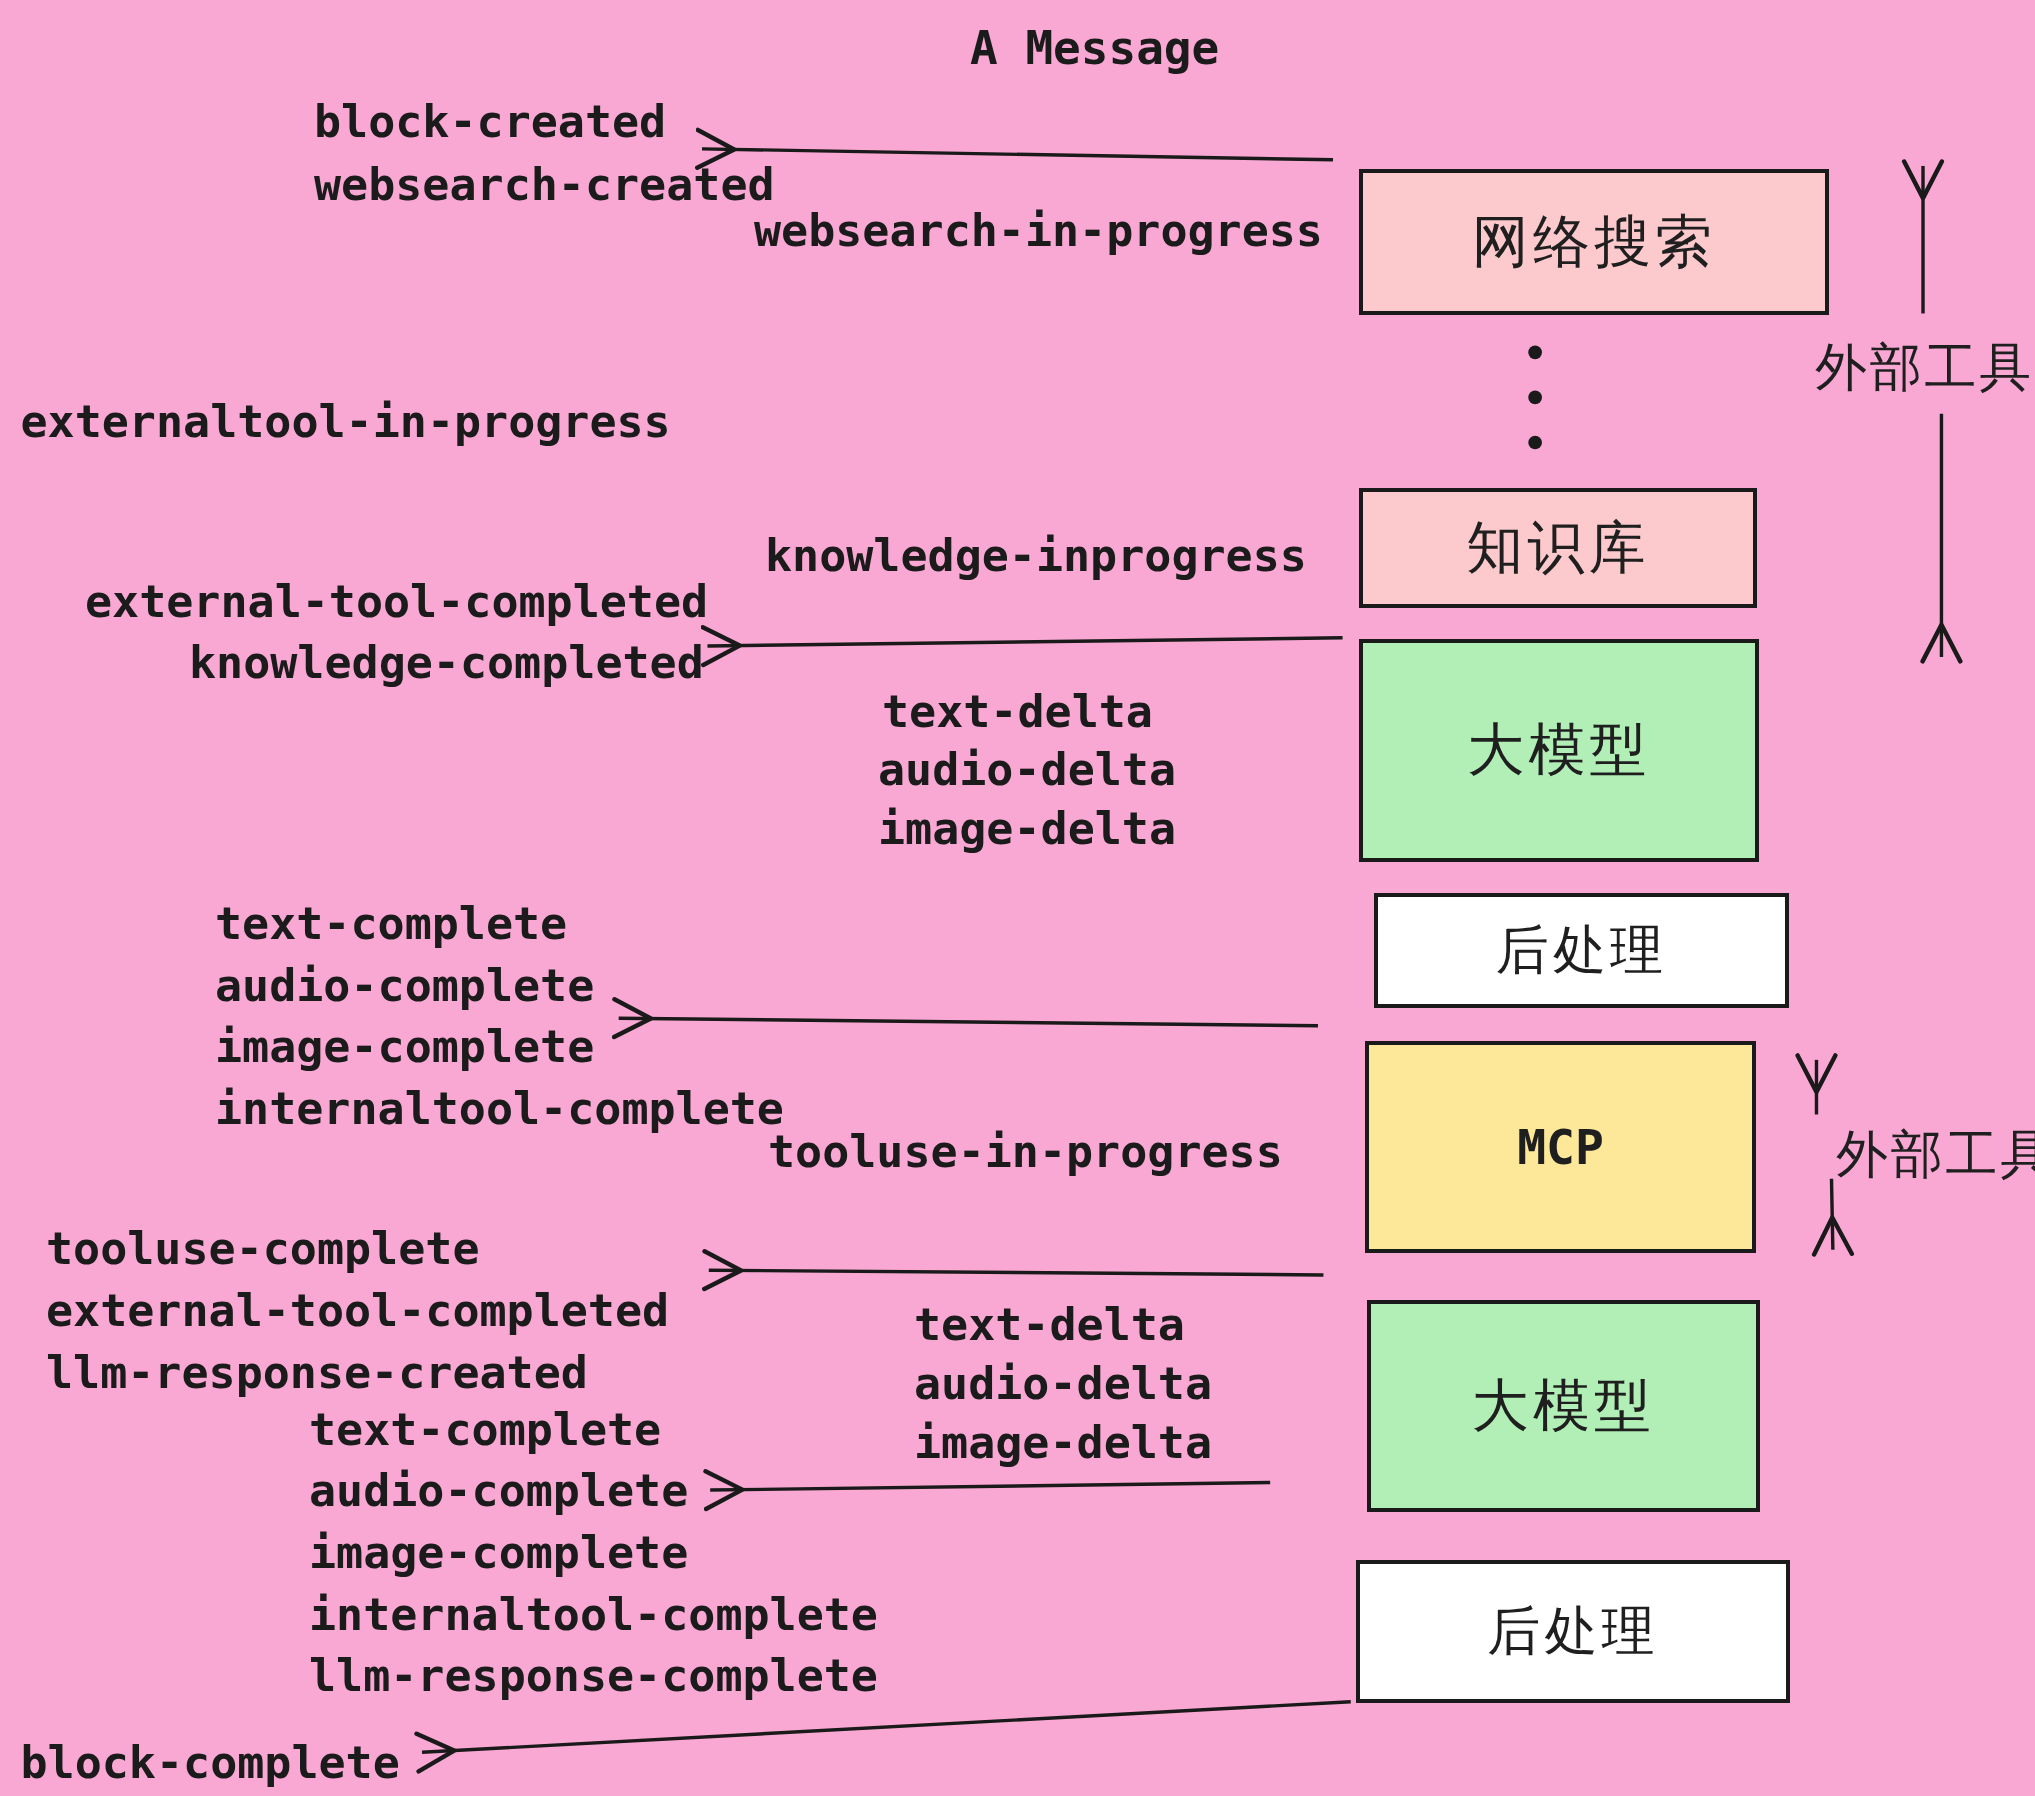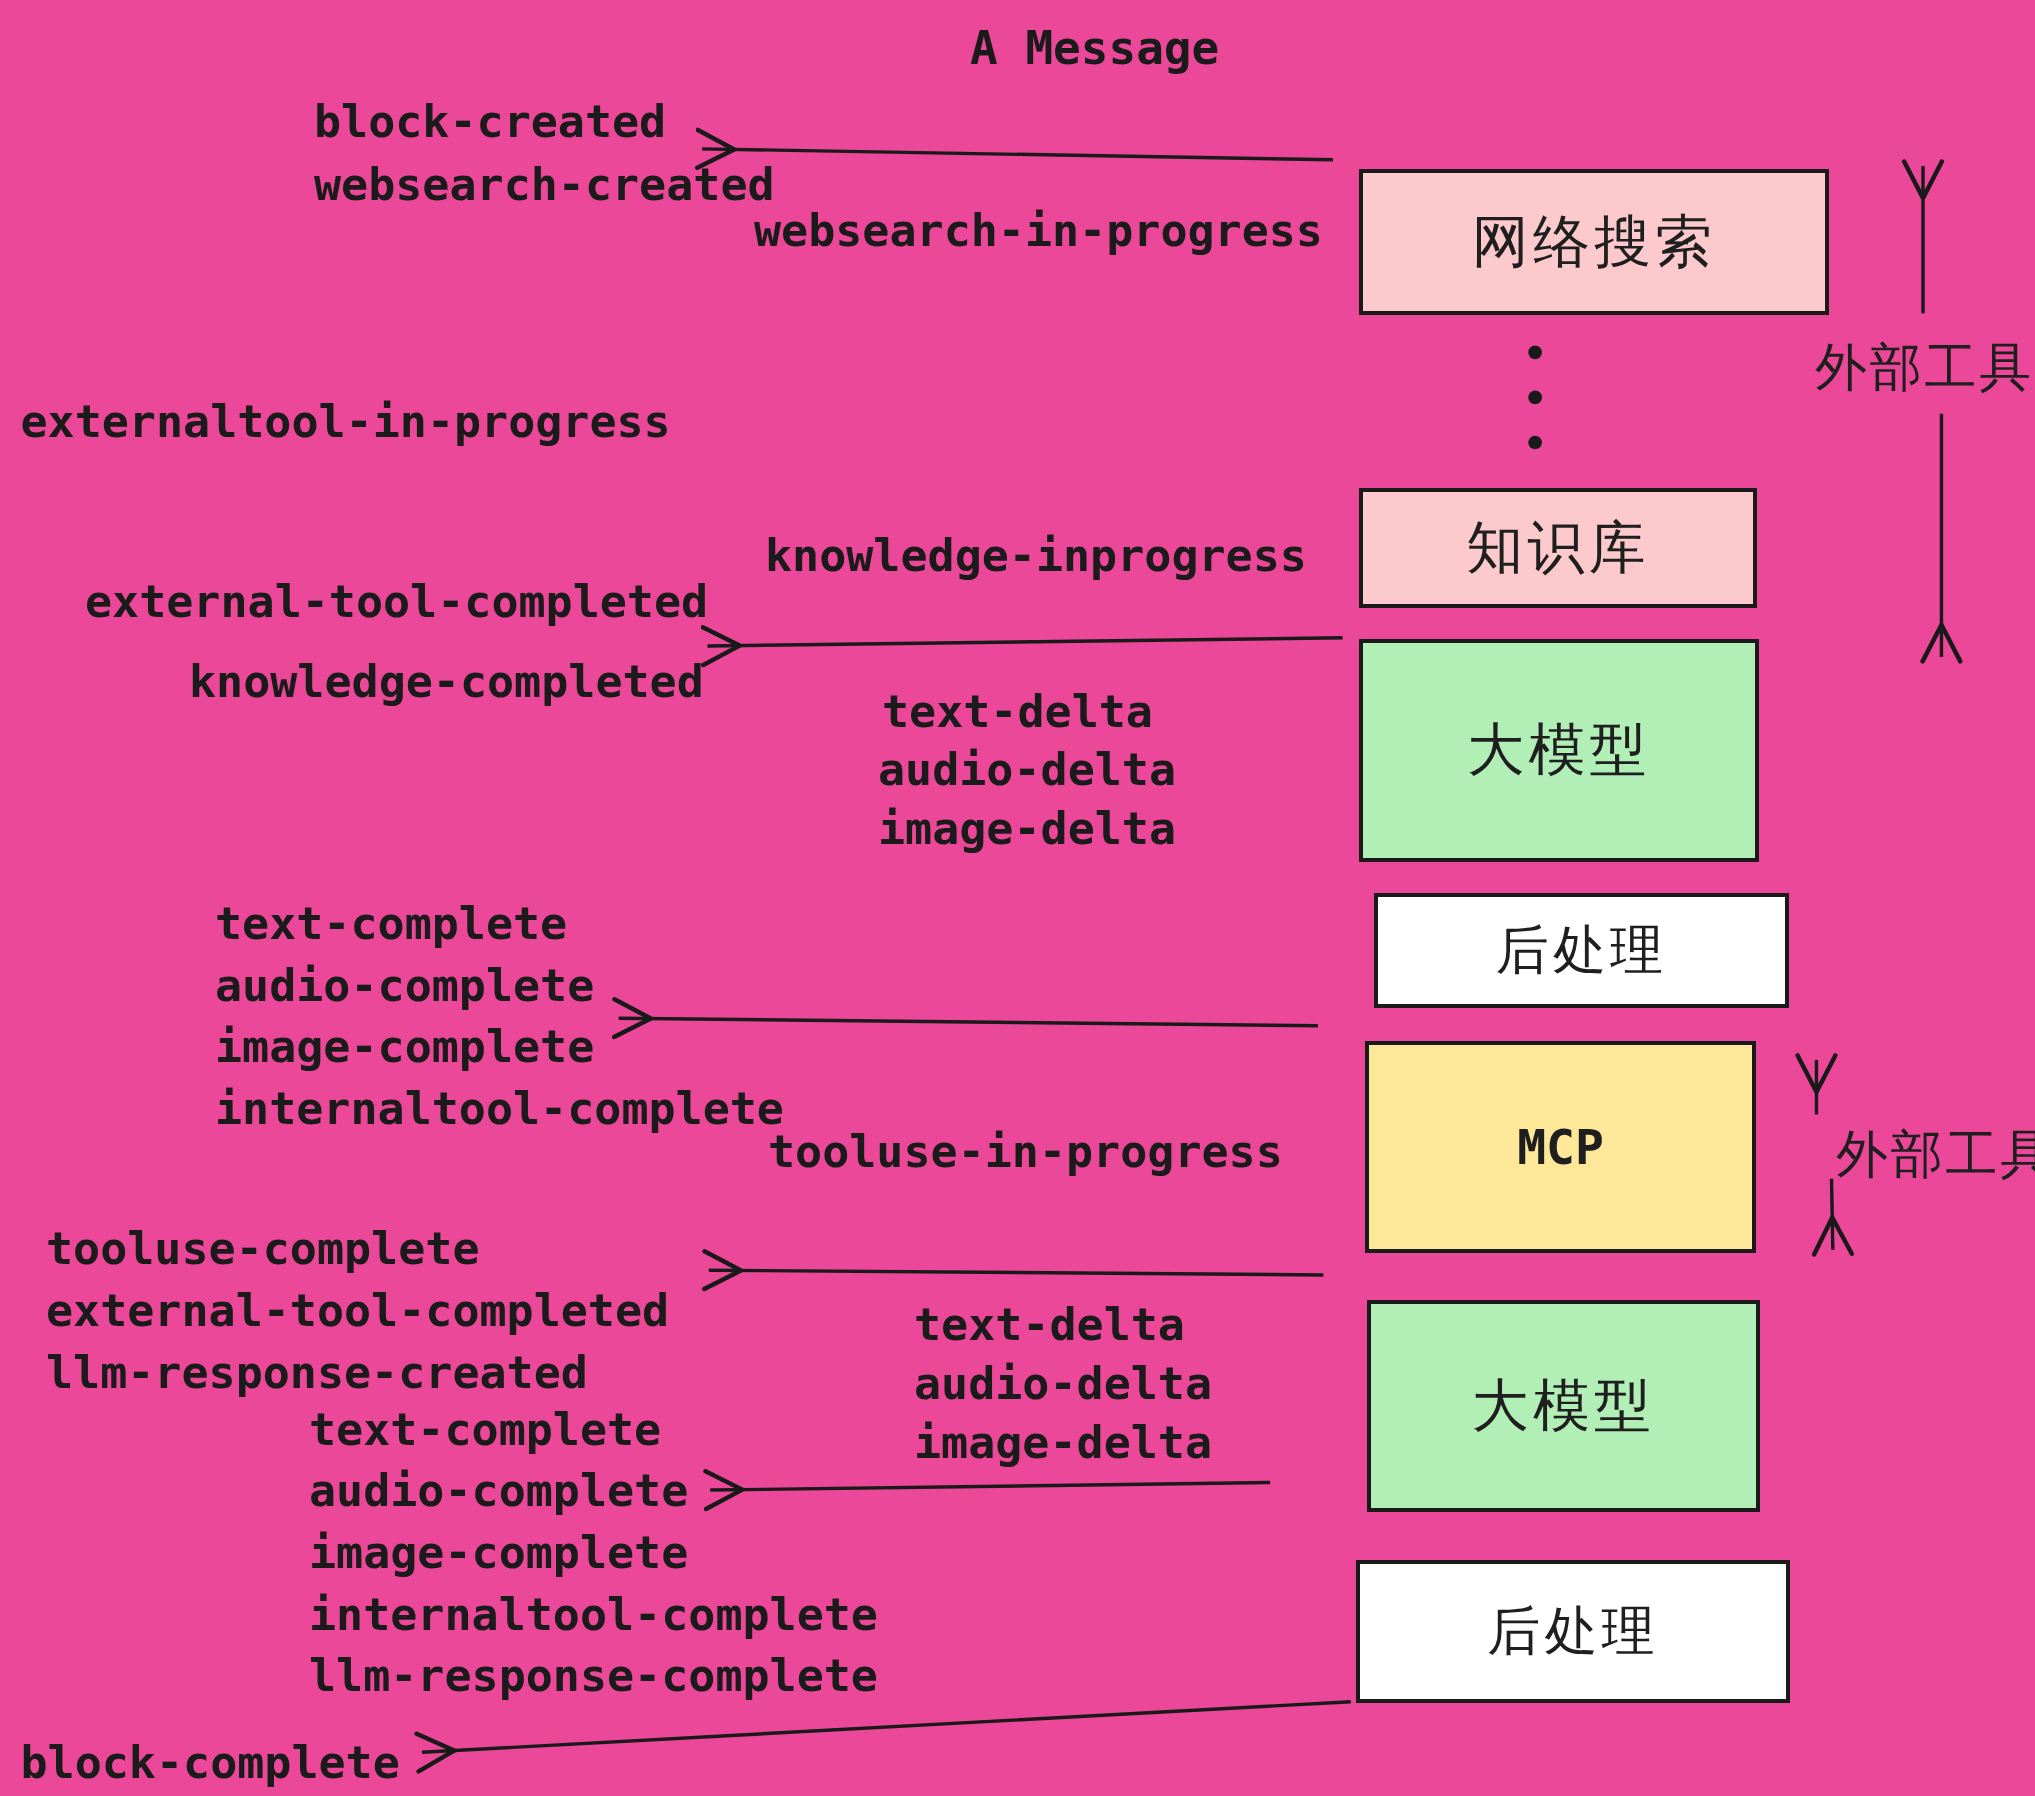--- a/index.html
+++ b/index.html
@@ -3,21 +3,21 @@
 <meta charset="utf-8">
 <style>
   html,body{
     margin:0; padding:0;
     background:#ffffff;
     font-family:"DejaVu Sans Mono", monospace;
   }
   #canvas{
     position:relative;
     width:2035px; height:1796px;
-    background:#ec4899;
+    background:#f9a8d4;
     overflow:hidden;
   }
   #arrow-layer{
     position:absolute; left:0; top:0;
     width:2035px; height:1796px;
     pointer-events:none;
   }
   .title{
     position:absolute;
     font:bold 46px "DejaVu Sans Mono", monospace;
@@ -90,21 +90,21 @@
   </svg>
 
   <div class="title" style="left:970px; top:20.5px;">A Message</div>
 
   <div class="event" style="left:314px;  top:96px;">block-created</div>
   <div class="event" style="left:314px;  top:159px;">websearch-created</div>
   <div class="event" style="left:754px; top:205px;">websearch-in-progress</div>
   <div class="event" style="left:20.5px;   top:396px;">externaltool-in-progress</div>
   <div class="event" style="left:765px; top:530px;text-align:right;">knowledge-inprogress</div>
   <div class="event" style="left:85px;  top:576px;">external-tool-completed</div>
-  <div class="event" style="left:189px;  top:637px;margin-top:19px;">knowledge-completed</div>
+  <div class="event" style="left:189px;  top:637px;">knowledge-completed</div>
   <div class="event" style="left:882px; top:686px;">text-delta</div>
   <div class="event" style="left:878px; top:744px;">audio-delta</div>
   <div class="event" style="left:878px; top:803px;">image-delta</div>
   <div class="event" style="left:215px;  top:898px;">text-complete</div>
   <div class="event" style="left:215px;  top:960px;">audio-complete</div>
   <div class="event" style="left:215px;  top:1021px;">image-complete</div>
   <div class="event" style="left:215px;  top:1083px;">internaltool-complete</div>
   <div class="event" style="left:768px; top:1126px;">tooluse-in-progress</div>
   <div class="event" style="left:46px;   top:1223px;">tooluse-complete</div>
   <div class="event" style="left:46px;   top:1285px;">external-tool-completed</div>

